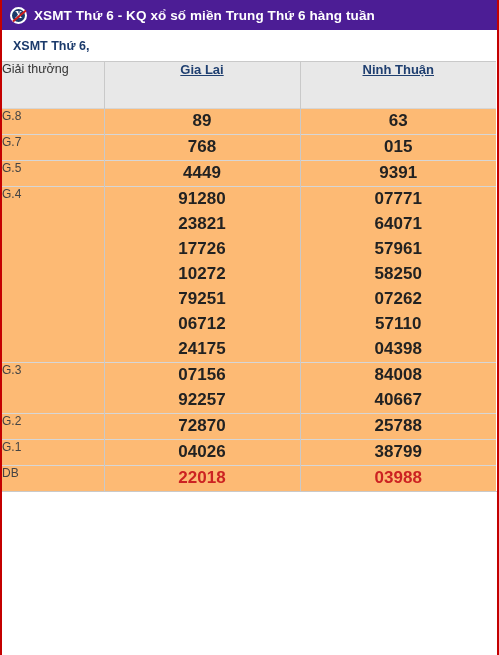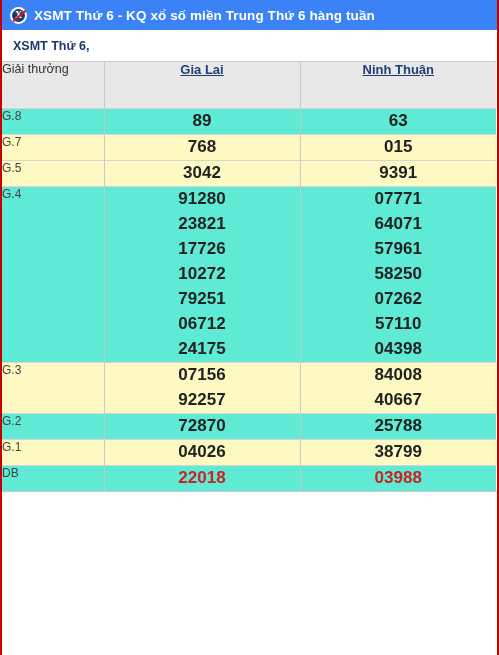--- a/index.html
+++ b/index.html
@@ -20,21 +20,21 @@
     box-sizing: border-box;
     background: #ffffff;
     border-left: 2px solid #c40000;
     border-right: 2px solid #c40000;
     display: flex;
     flex-direction: column;
   }
 
   
   #header-bar {
-    background: #3b82f6;
+    background: #4c1d95;
     height: 30px;
     flex: 0 0 30px;
     display: flex;
     align-items: center;
     padding-left: 8px;
     box-sizing: border-box;
   }
   #header-icon {
     width: 17px;
     height: 17px;
@@ -138,22 +138,22 @@
     font-weight: bold;
     vertical-align: top;
     padding-top: 8px;
   }
   th.prov-head .prov-link {
     color: #1f3f70;
     text-decoration: underline;
     cursor: pointer;
   }
 
-  tbody tr { background: #5eead4; }
-  tbody tr.alt { background: #fef9c3; }
+  tbody tr { background: #fdba74; }
+  tbody tr.alt { background: #fdba74; }
 
   td.prize-cell {
     text-align: left;
     padding-left: 11px;
     padding-top: 8px;
     font-size: 12px;
     color: #444444;
     border-top: 1px solid #d6d6d6;
   }
   td.nums-cell {
@@ -223,21 +223,21 @@
           <td class="nums-cell">
             <span class="num">768</span>
           </td>
           <td class="nums-cell">
             <span class="num">015</span>
           </td>
         </tr>
         <tr class="alt">
           <td class="prize-cell">G.5</td>
           <td class="nums-cell">
-            <span class="num">3042</span>
+            <span class="num">4449</span>
           </td>
           <td class="nums-cell">
             <span class="num">9391</span>
           </td>
         </tr>
         <tr>
           <td class="prize-cell">G.4</td>
           <td class="nums-cell">
             <span class="num">91280</span>
             <span class="num">23821</span>

